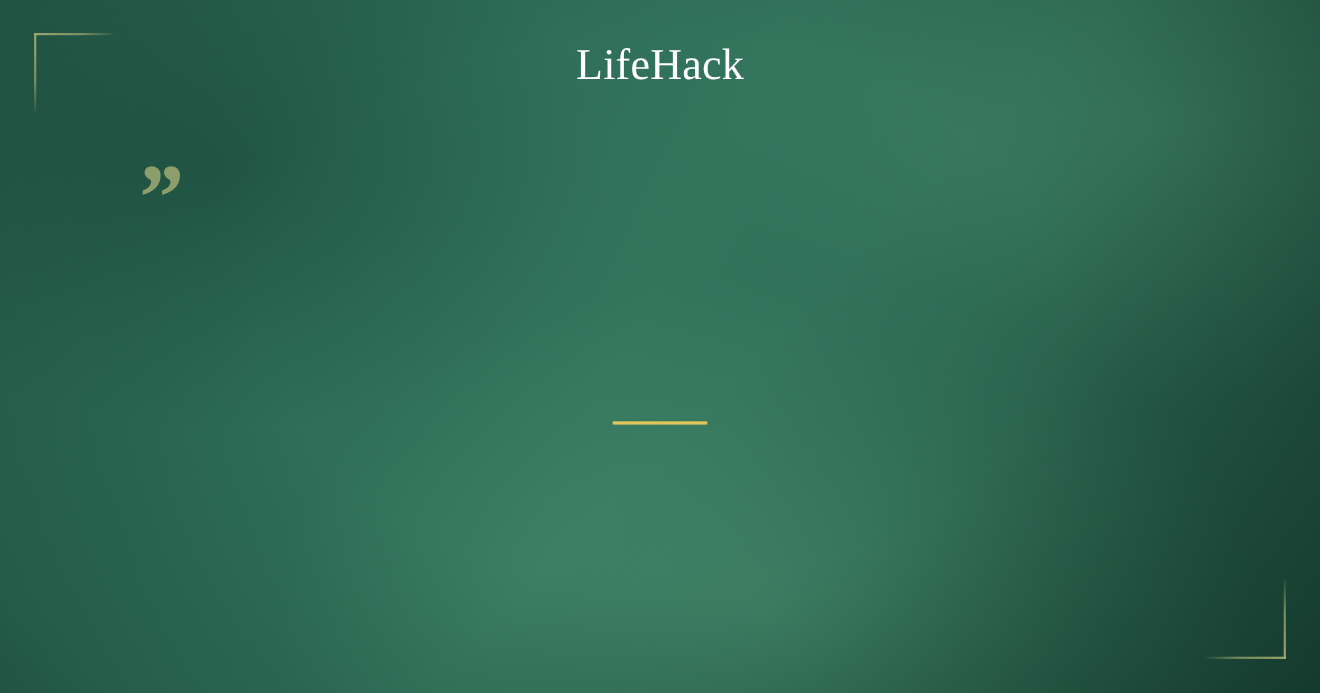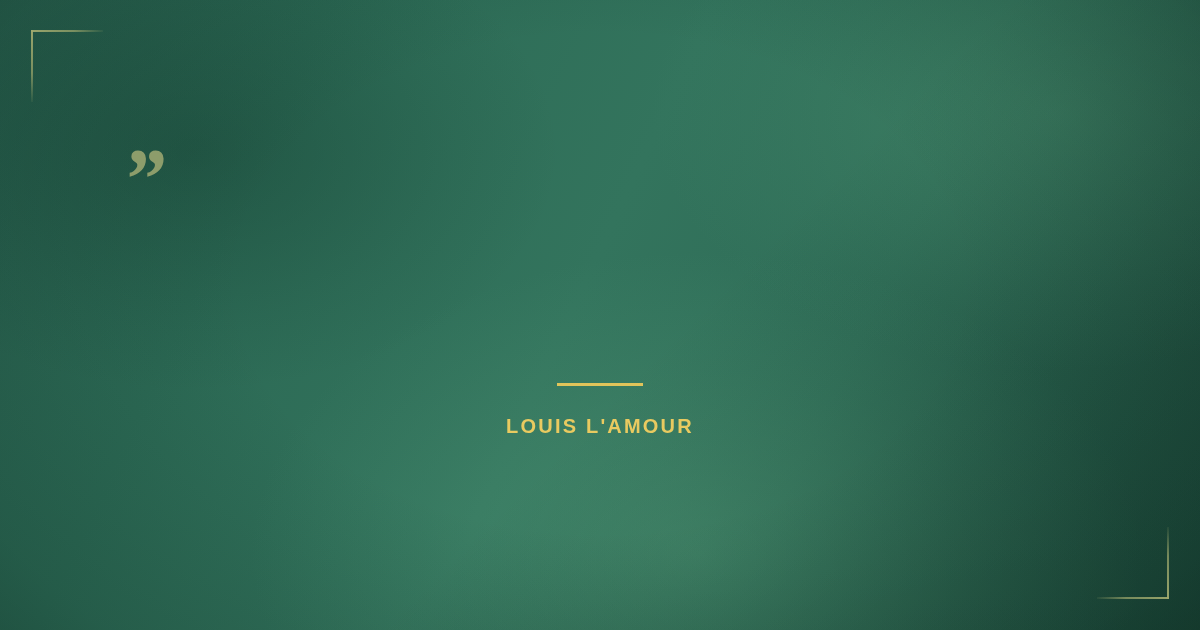--- a/index.html
+++ b/index.html
@@ -169,21 +169,21 @@
   <div class="corner corner-tl">
     <span class="bar-h"></span>
     <span class="bar-v"></span>
   </div>
 
   <div class="corner corner-br">
     <span class="bar-h"></span>
     <span class="bar-v"></span>
   </div>
 
+  <div class="brand">LifeHack</div>
 
   <div class="quote-mark">”</div>
 
 
   <div class="divider"></div>
 
-  <div class="author">LOUIS L'AMOUR</div>
 
 </div>
 
 </body></html>

